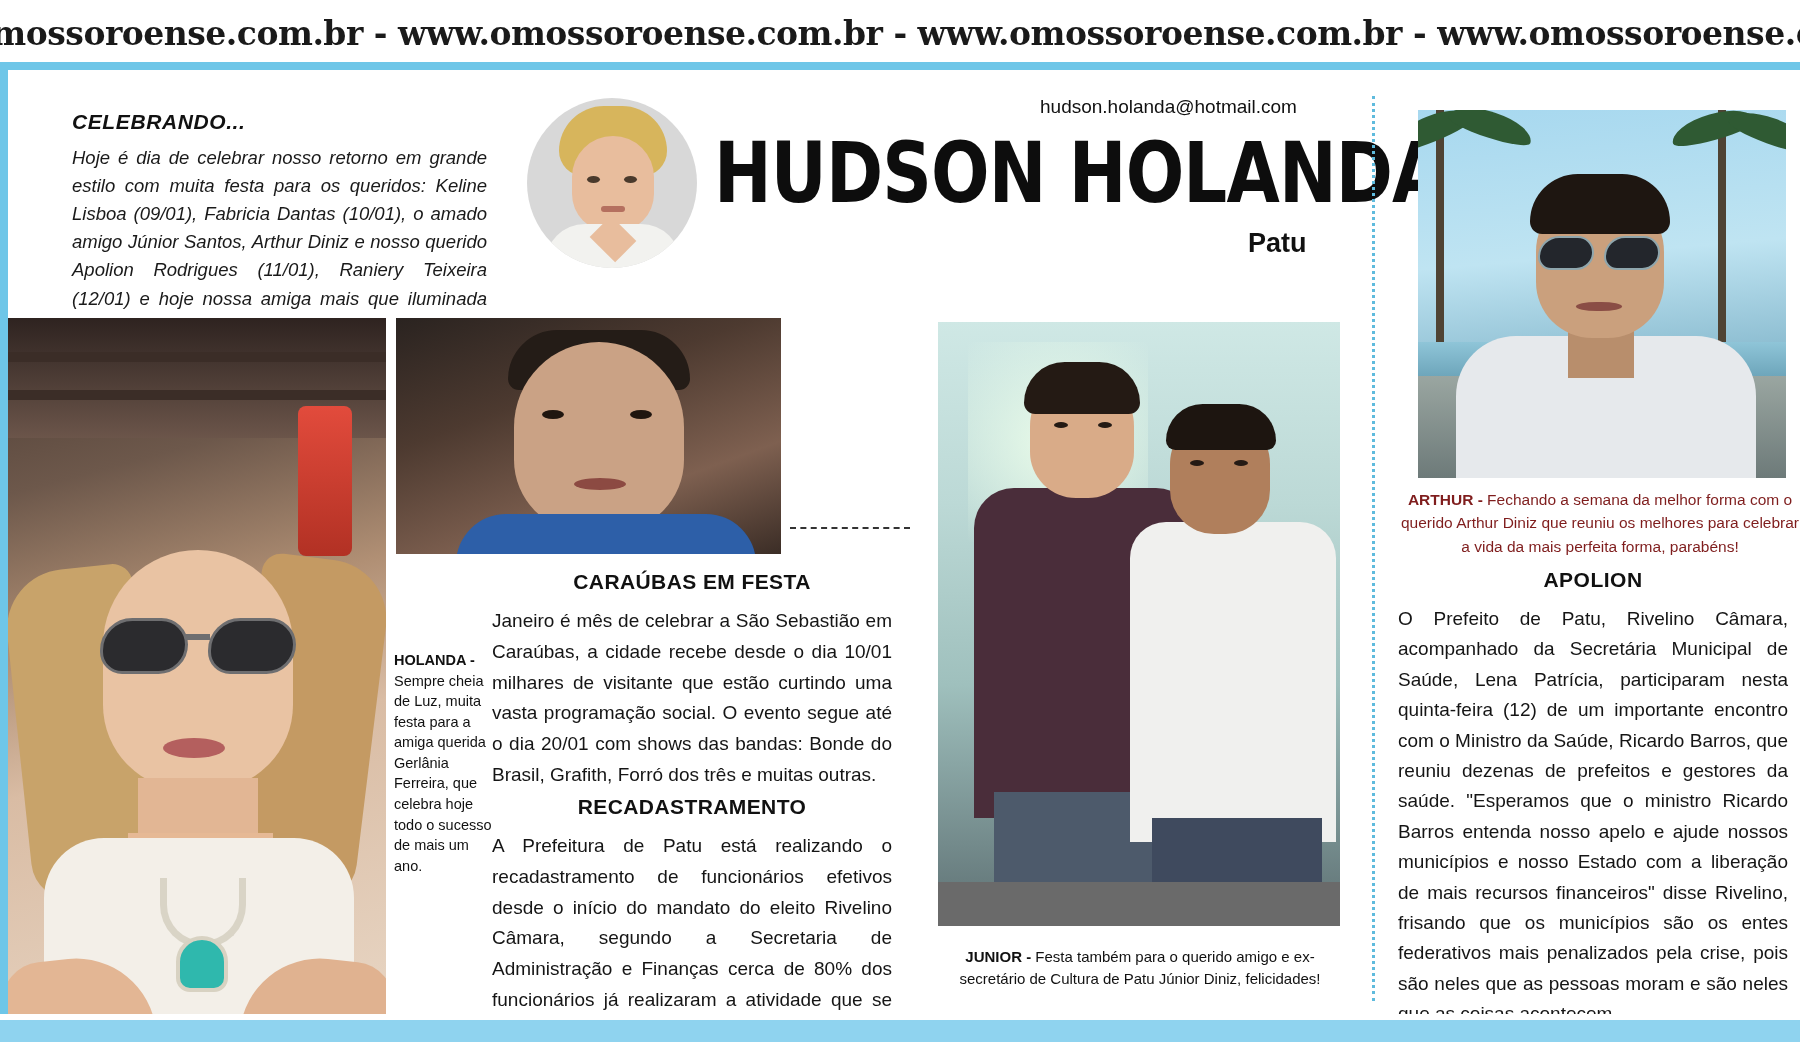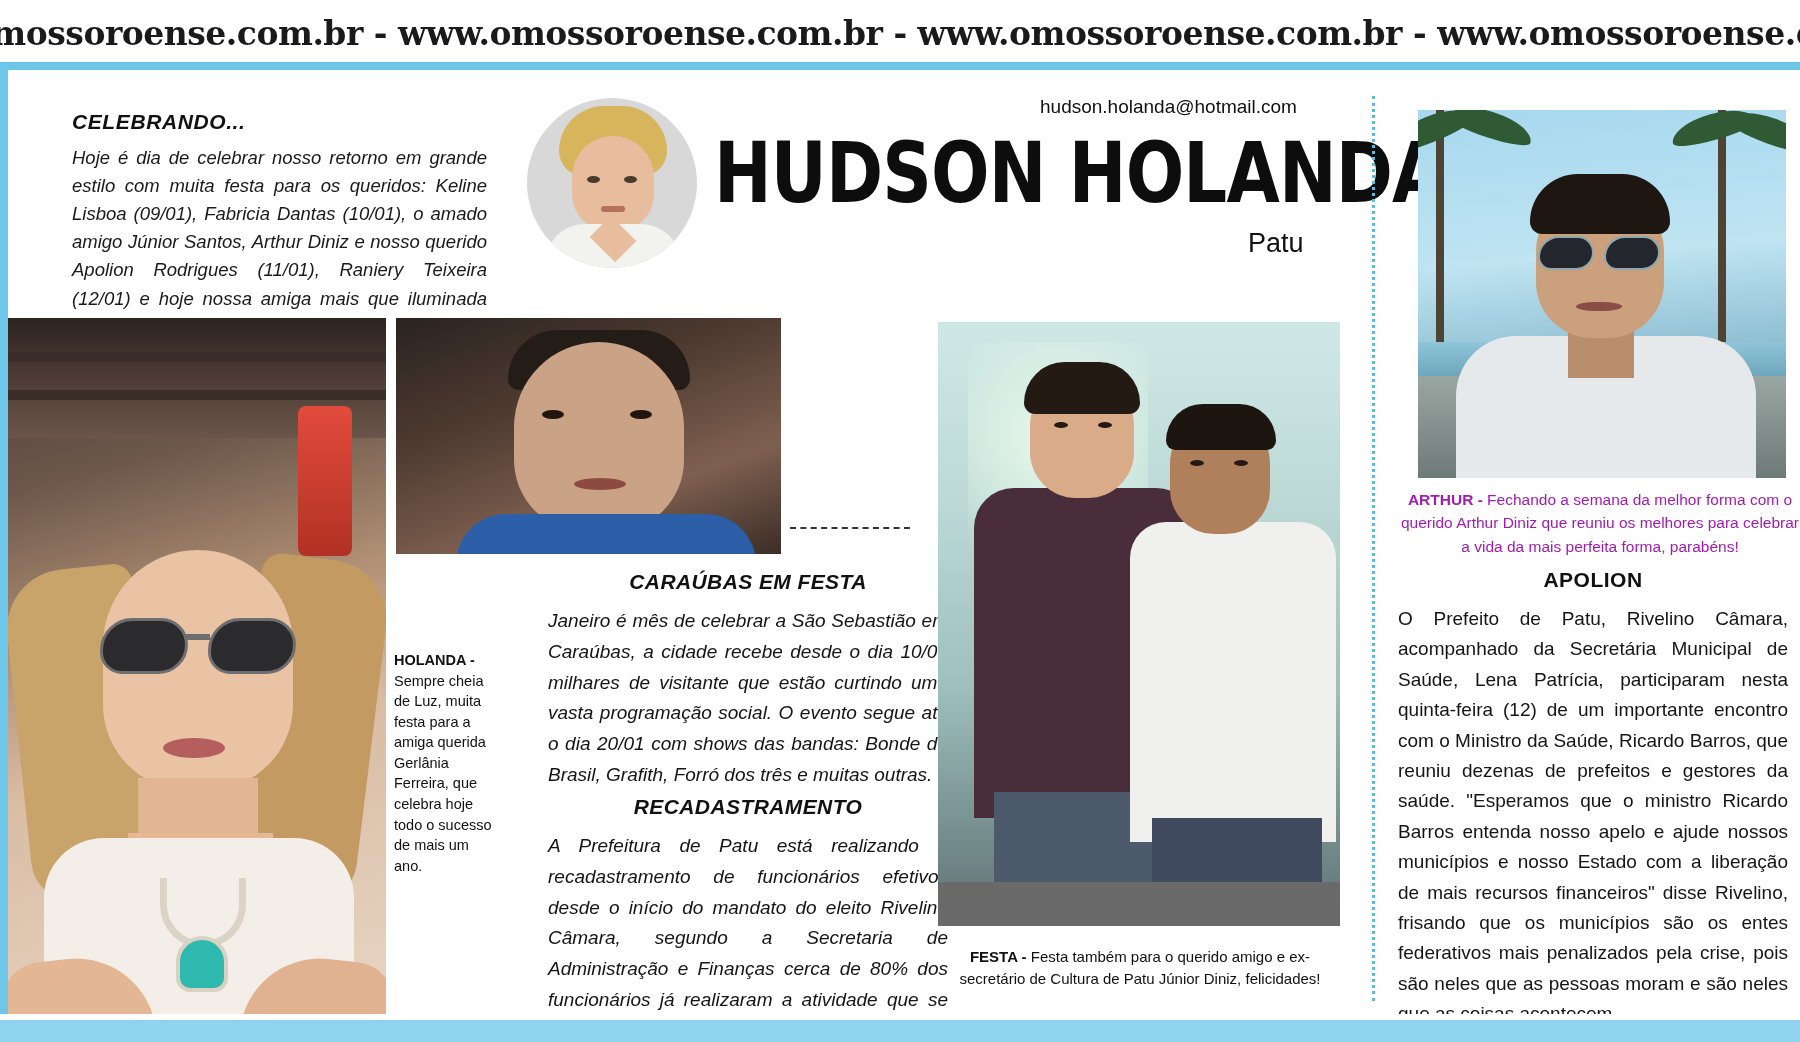--- a/index.html
+++ b/index.html
@@ -155,21 +155,21 @@
     letter-spacing: -1px;
     transform: scaleX(0.82);
     transform-origin: left top;
     color: #0d0d0d;
     white-space: nowrap;
   }
   .masthead-sub {
     position: absolute;
     left: 1248px; top: 228px;
     font-family: "Liberation Sans", sans-serif;
-    font-weight: normal;
+    font-weight: bold;
     font-size: 27px;
     color: #111;
   }
 
   
   .dotted-div {
     position: absolute;
     top: 96px;
     width: 0;
     height: 900px;
@@ -304,23 +304,22 @@
   .dash-rule {
     position: absolute;
     left: 790px; top: 527px;
     width: 120px;
     border-top: 2px dashed #333;
   }
 
   
   .article {
     position: absolute;
-    left: 548px;
+    left: 492px;
     width: 400px;
-    font-style: italic;
   }
   .article h3 {
     font-family: "Liberation Sans", sans-serif;
     font-size: 21px;
     font-weight: bold;
     letter-spacing: 0.4px;
     text-align: center;
     color: #111;
     margin-bottom: 12px;
   }
@@ -444,21 +443,21 @@
   }
 
   .cap-arthur {
     position: absolute;
     left: 1400px; top: 488px;
     width: 400px;
     text-align: center;
     font-family: "Liberation Sans", sans-serif;
     font-size: 15.5px;
     line-height: 1.5;
-    color: #a21caf;
+    color: #7f1d1d;
   }
   .cap-arthur b { font-weight: bold; }
 
   
   .encontro {
     position: absolute;
     left: 1398px; top: 568px;
     width: 390px;
   }
   .encontro h3 {
@@ -568,21 +567,21 @@
     <div class="p2-body"></div>
     <div class="p2-legs"></div>
     <div class="p2-head"></div>
     <div class="p2-hair"></div>
     <div class="eyeJ" style="left:252px;top:138px"></div>
     <div class="eyeJ" style="left:296px;top:138px"></div>
     <div class="floor"></div>
   </div>
 
   <div class="cap-junior">
-    <b>FESTA -</b><span> Festa também para o querido amigo e ex-secretário de Cultura de Patu Júnior Diniz, felicidades!</span>
+    <b>JUNIOR -</b><span> Festa também para o querido amigo e ex-secretário de Cultura de Patu Júnior Diniz, felicidades!</span>
   </div>
 
   <div class="dotted-div d1"></div>
 
   <div class="photo" id="photo-arthur">
     <div class="palm" style="left:18px;top:0;height:240px"></div>
     <div class="palm" style="left:300px;top:0;height:250px"></div>
     <div class="frond" style="left:-30px;top:6px;transform:rotate(-22deg)"></div>
     <div class="frond" style="left:30px;top:2px;transform:rotate(18deg)"></div>
     <div class="frond" style="left:252px;top:4px;transform:rotate(-16deg)"></div>

